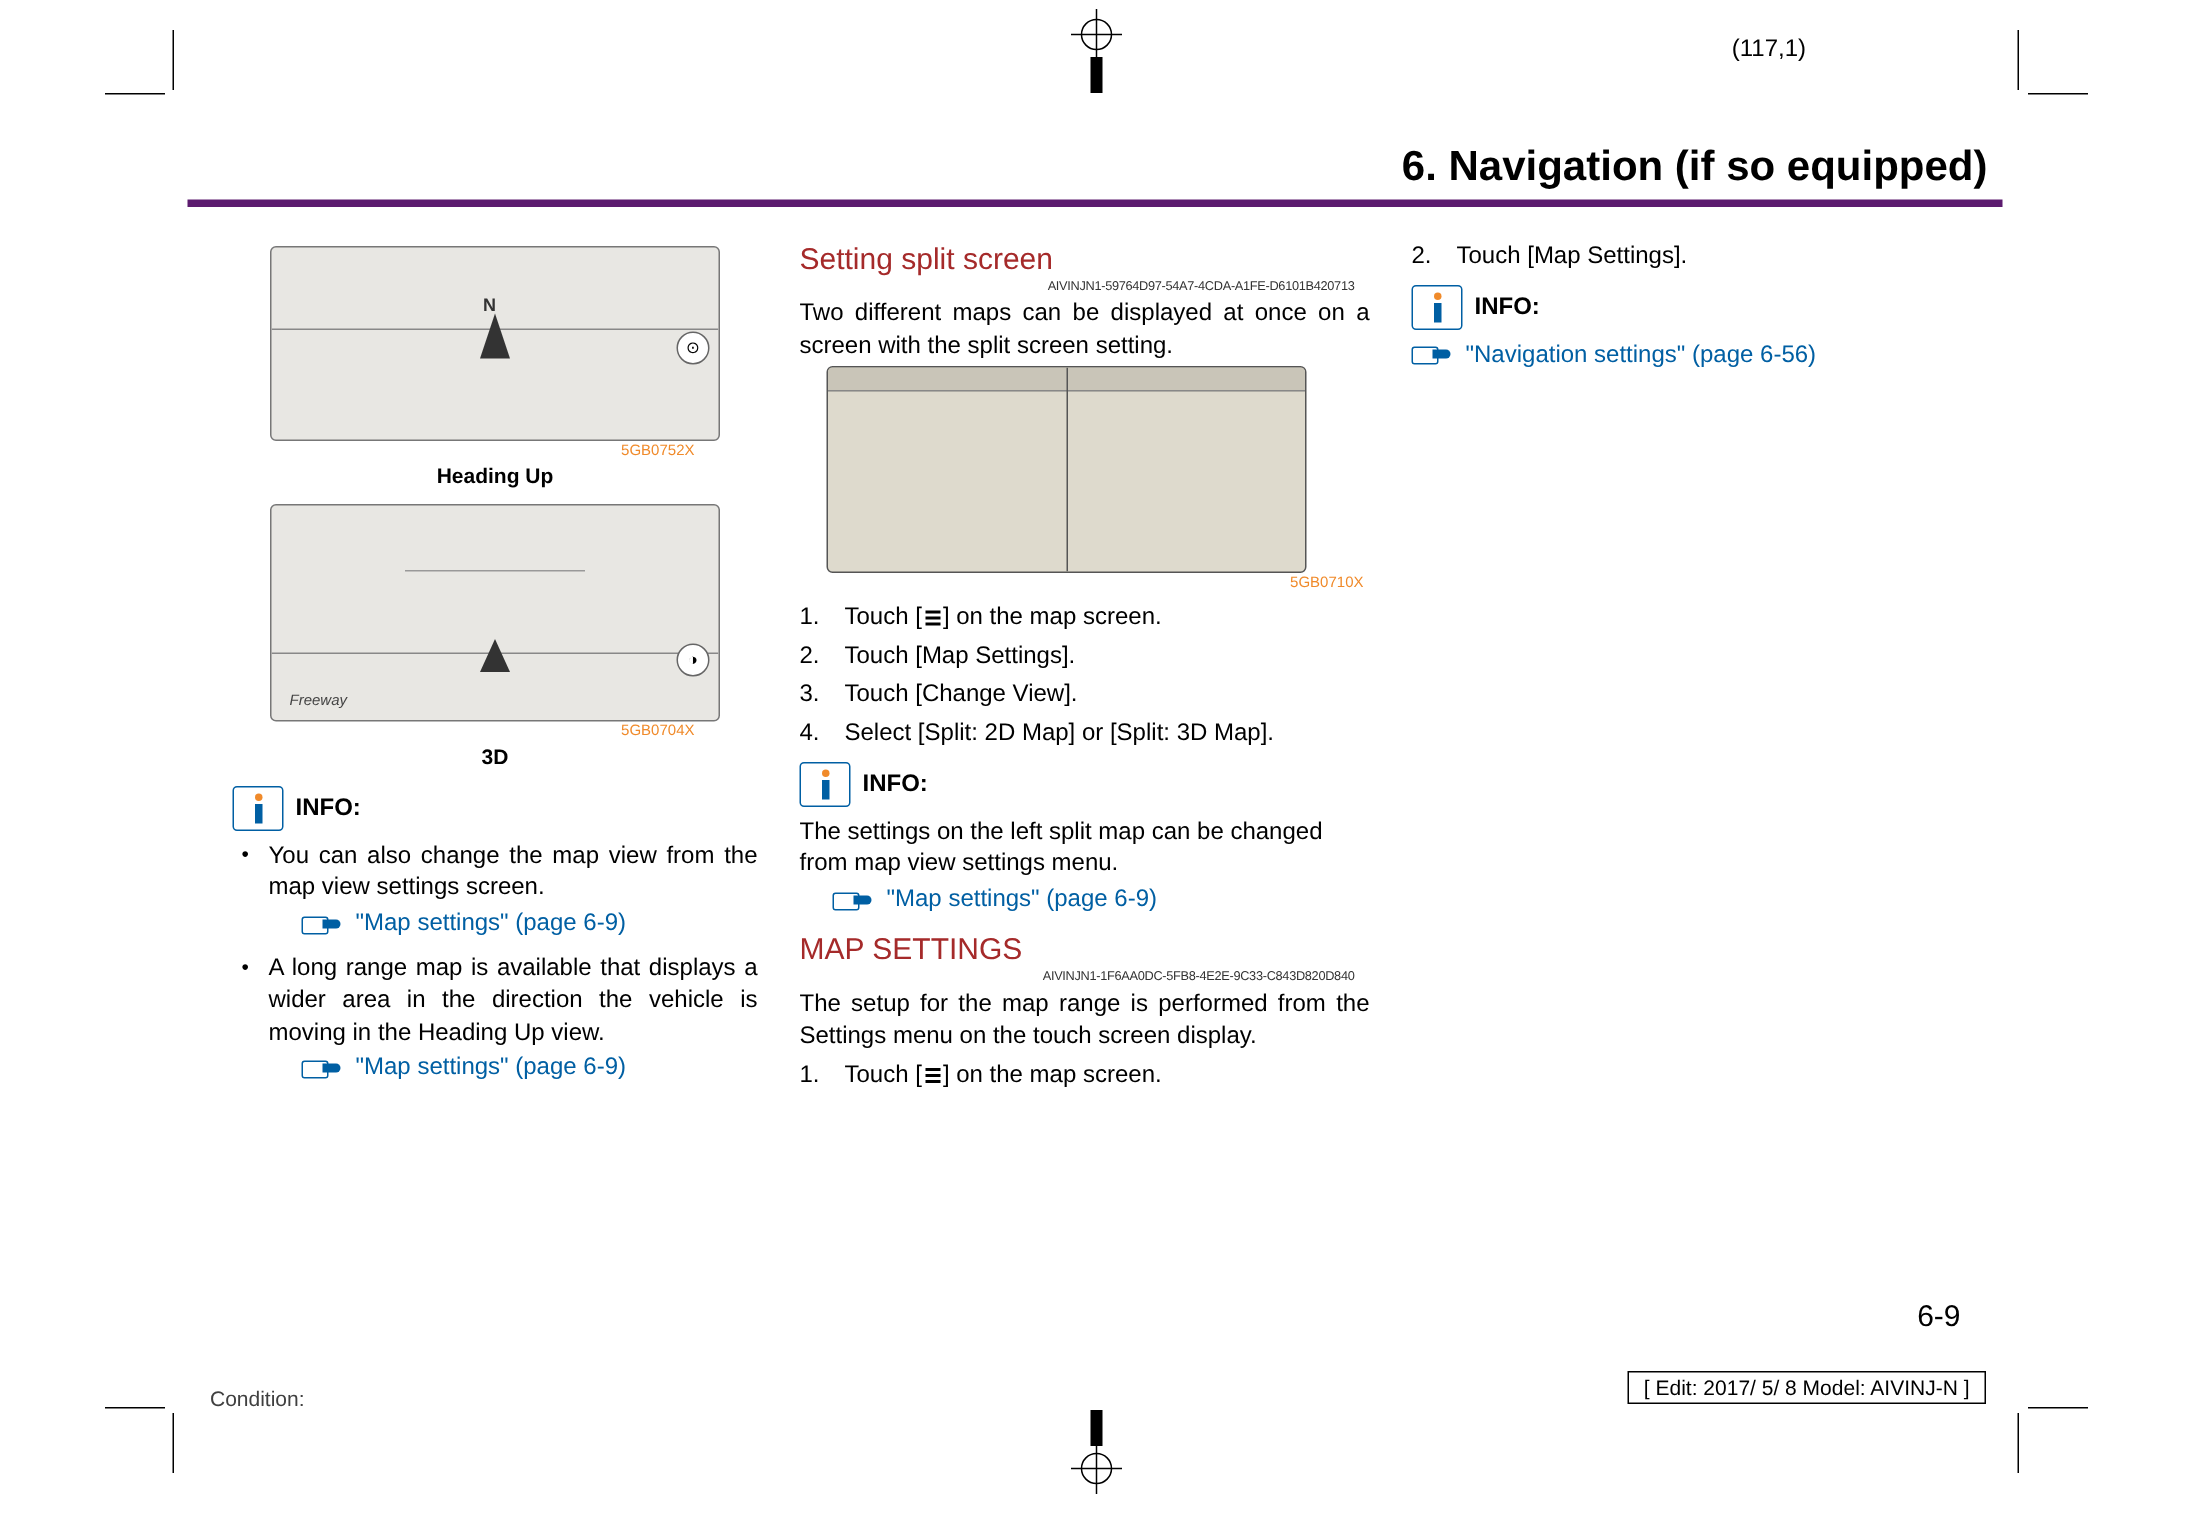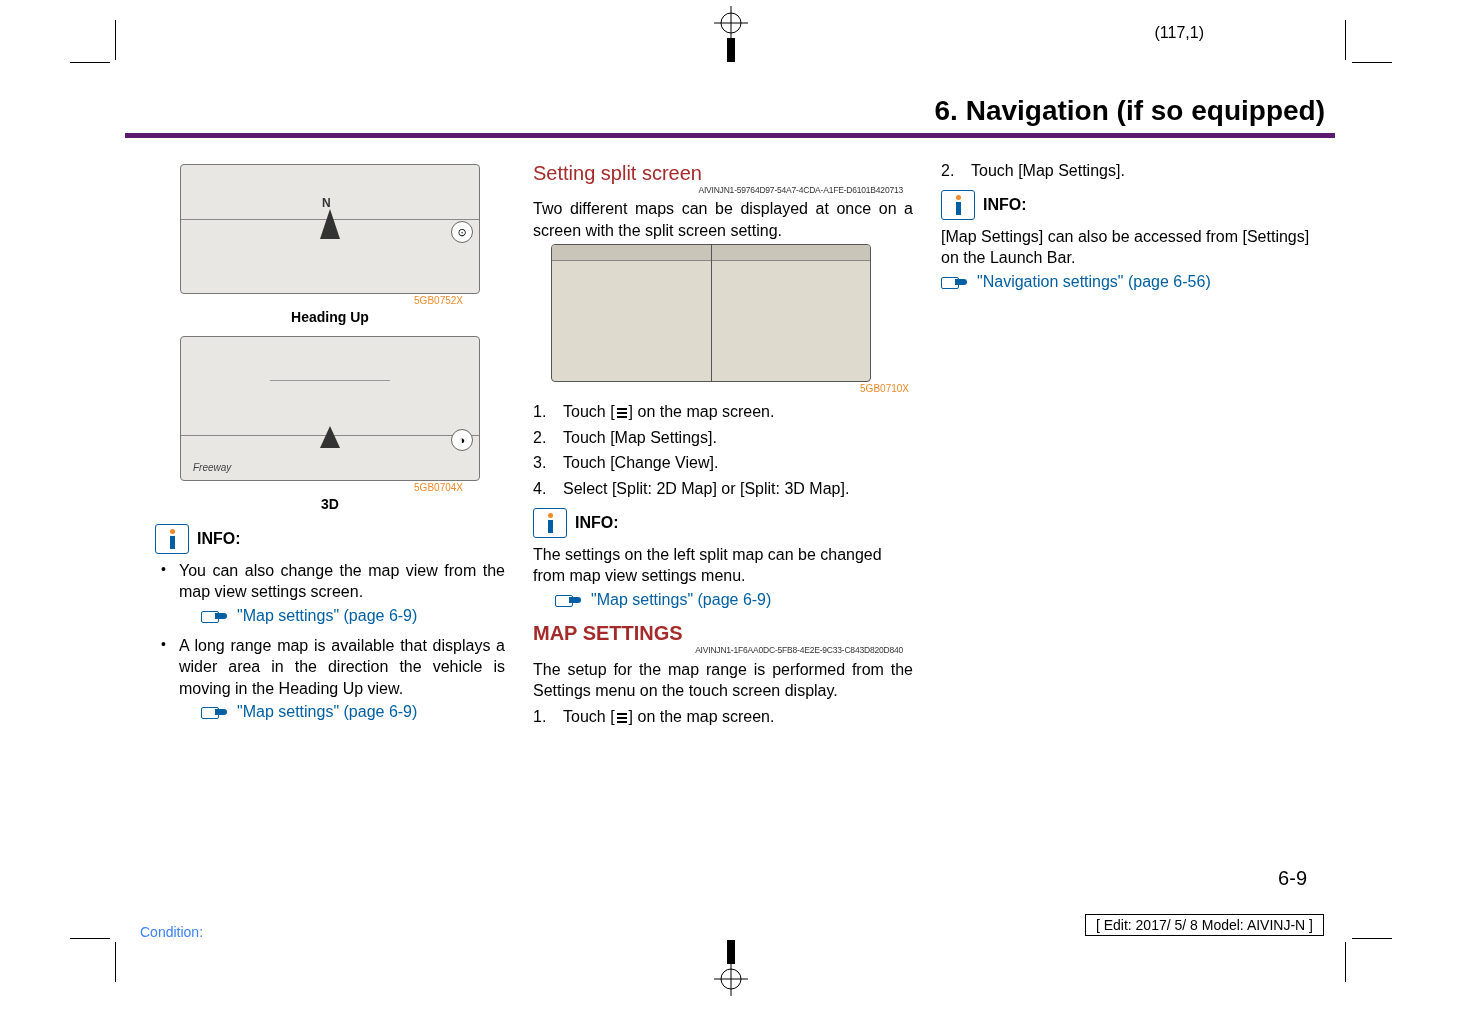--- a/index.html
+++ b/index.html
@@ -58,21 +58,21 @@
   .guid { font-size: 8.5px; color: #333; letter-spacing: -0.2px; margin-top: -4px; margin-bottom: 2px; text-align: right; padding-right: 10px; }
 
   .menu-icon { display:inline-block; width:14px; height:12px; vertical-align:middle; position:relative; }
   .menu-icon::before { content:""; position:absolute; left:2px; top:1px; width:10px; height:2px; background:#000; box-shadow: 0 4px 0 #000, 0 8px 0 #000; }
 
   .split-img { width: 320px; height: 138px; border:1px solid #555; border-radius:4px; background:#dedacd; margin: 2px 0 2px 18px; position:relative; overflow:hidden; }
   .split-img .divider { position:absolute; left:50%; top:0; bottom:0; width:1px; background:#555; }
   .split-img .titlebar { position:absolute; left:0; right:0; top:0; height:16px; background:#c9c5b8; border-bottom:1px solid #888; }
 
   .page-num-footer { position: absolute; right: 157px; bottom: 120px; font-size: 20px; }
-  .condition { position:absolute; left: 140px; bottom: 70px; font-size: 14px; color:#3b82f6; }
+  .condition { position:absolute; left: 140px; bottom: 70px; font-size: 14px; color:#404040; }
   .edit-box { position:absolute; right: 140px; bottom: 74px; border:1px solid #000; padding:2px 10px; font-size:14px; }
 
 </style>
 </head>
 <body>
 
 <div class="sheet">
 
   <div class="crop-h" style="left:70px; top:62px; width:40px;"></div>
   <div class="crop-v" style="left:115px; top:20px; height:40px;"></div>
@@ -180,21 +180,21 @@
               <div class="stem"></div>
             </div>
           <div class="info-label">INFO:</div>
         </div>
         <p>The settings on the left split map can be changed from map view settings menu.</p>
         <div class="xref-row">
           <span class="hand-icon"></span>
           <span class="link">"Map settings" (page 6-9)</span>
         </div>
 
-        <div class="h-sub" style="margin-top:10px;font-weight:bold;">MAP SETTINGS</div>
+        <div class="h-sub" style="margin-top:10px;">MAP SETTINGS</div>
         <div class="guid">AIVINJN1-1F6AA0DC-5FB8-4E2E-9C33-C843D820D840</div>
         <p class="justify">The setup for the map range is performed from the Settings menu on the touch screen display.</p>
         <ol class="steps" style="margin-top:4px;">
           <li>
             <span>Touch [</span><span class="menu-icon"></span><span>] on the map screen.</span>
           </li>
         </ol>
       </div>
 
       <div class="col">
@@ -202,21 +202,20 @@
           <li><span>Touch [Map Settings].</span></li>
         </ol>
 
         <div class="info-head">
           <div class="info-badge">
               <div class="dot"></div>
               <div class="stem"></div>
             </div>
           <div class="info-label">INFO:</div>
         </div>
-        <p>[Map Settings] can also be accessed from [Settings] on the Launch Bar.</p>
         <div class="xref-row noindent">
           <span class="hand-icon"></span>
           <span class="link">"Navigation settings" (page 6-56)</span>
         </div>
       </div>
 
     </div>
   </div>
 
   <div class="page-num-footer">6-9</div>

